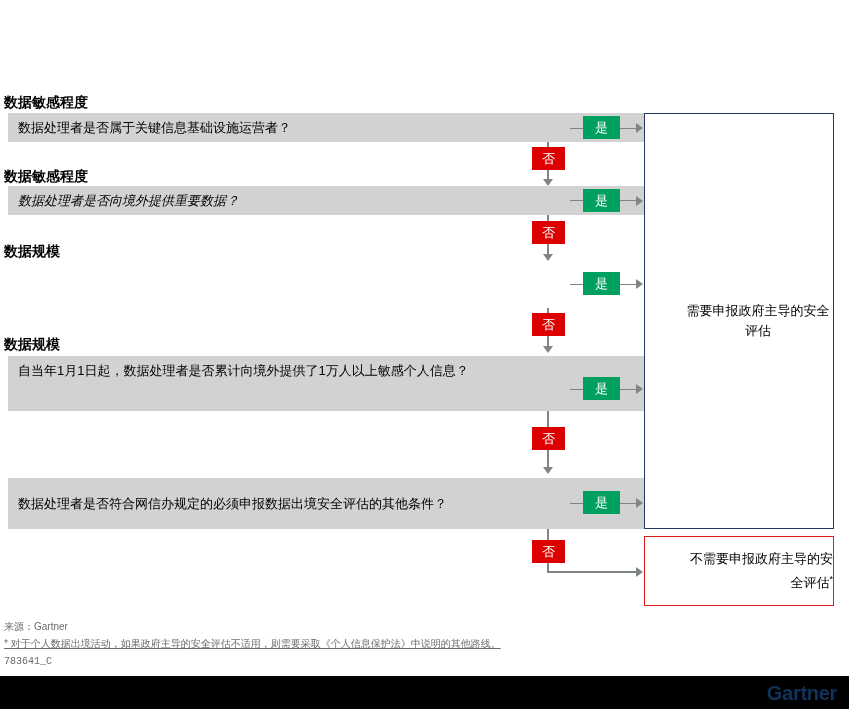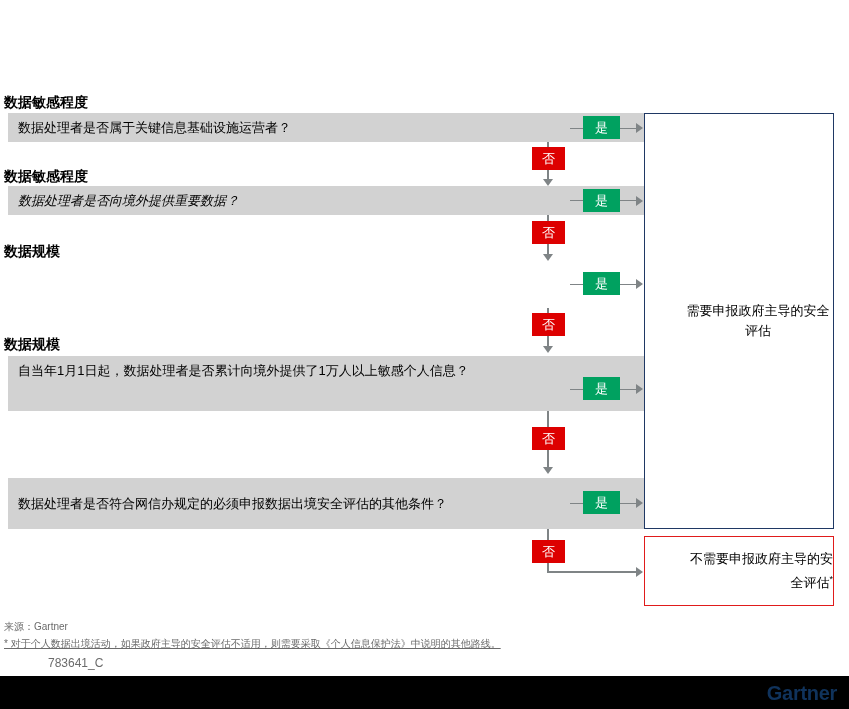--- a/index.html
+++ b/index.html
@@ -147,21 +147,21 @@
   
   .footer-line {
     position: absolute;
     left: 4px;
     font-size: 10px;
     color: #6b6b6b;
     white-space: nowrap;
   }
   .src { top: 620px; }
   .note { top: 637px; text-decoration: underline; }
-  .docid { top: 656px; font-family: Liberation Sans, sans-serif; font-size: 12px; margin-left: 44px; }
+  .docid { top: 656px; font-family: Liberation Mono, monospace; font-size: 10px; }
 
   
   .bottom-bar {
     position: absolute;
     left: 0;
     top: 676px;
     width: 849px;
     height: 33px;
     background: #000000;
   }

